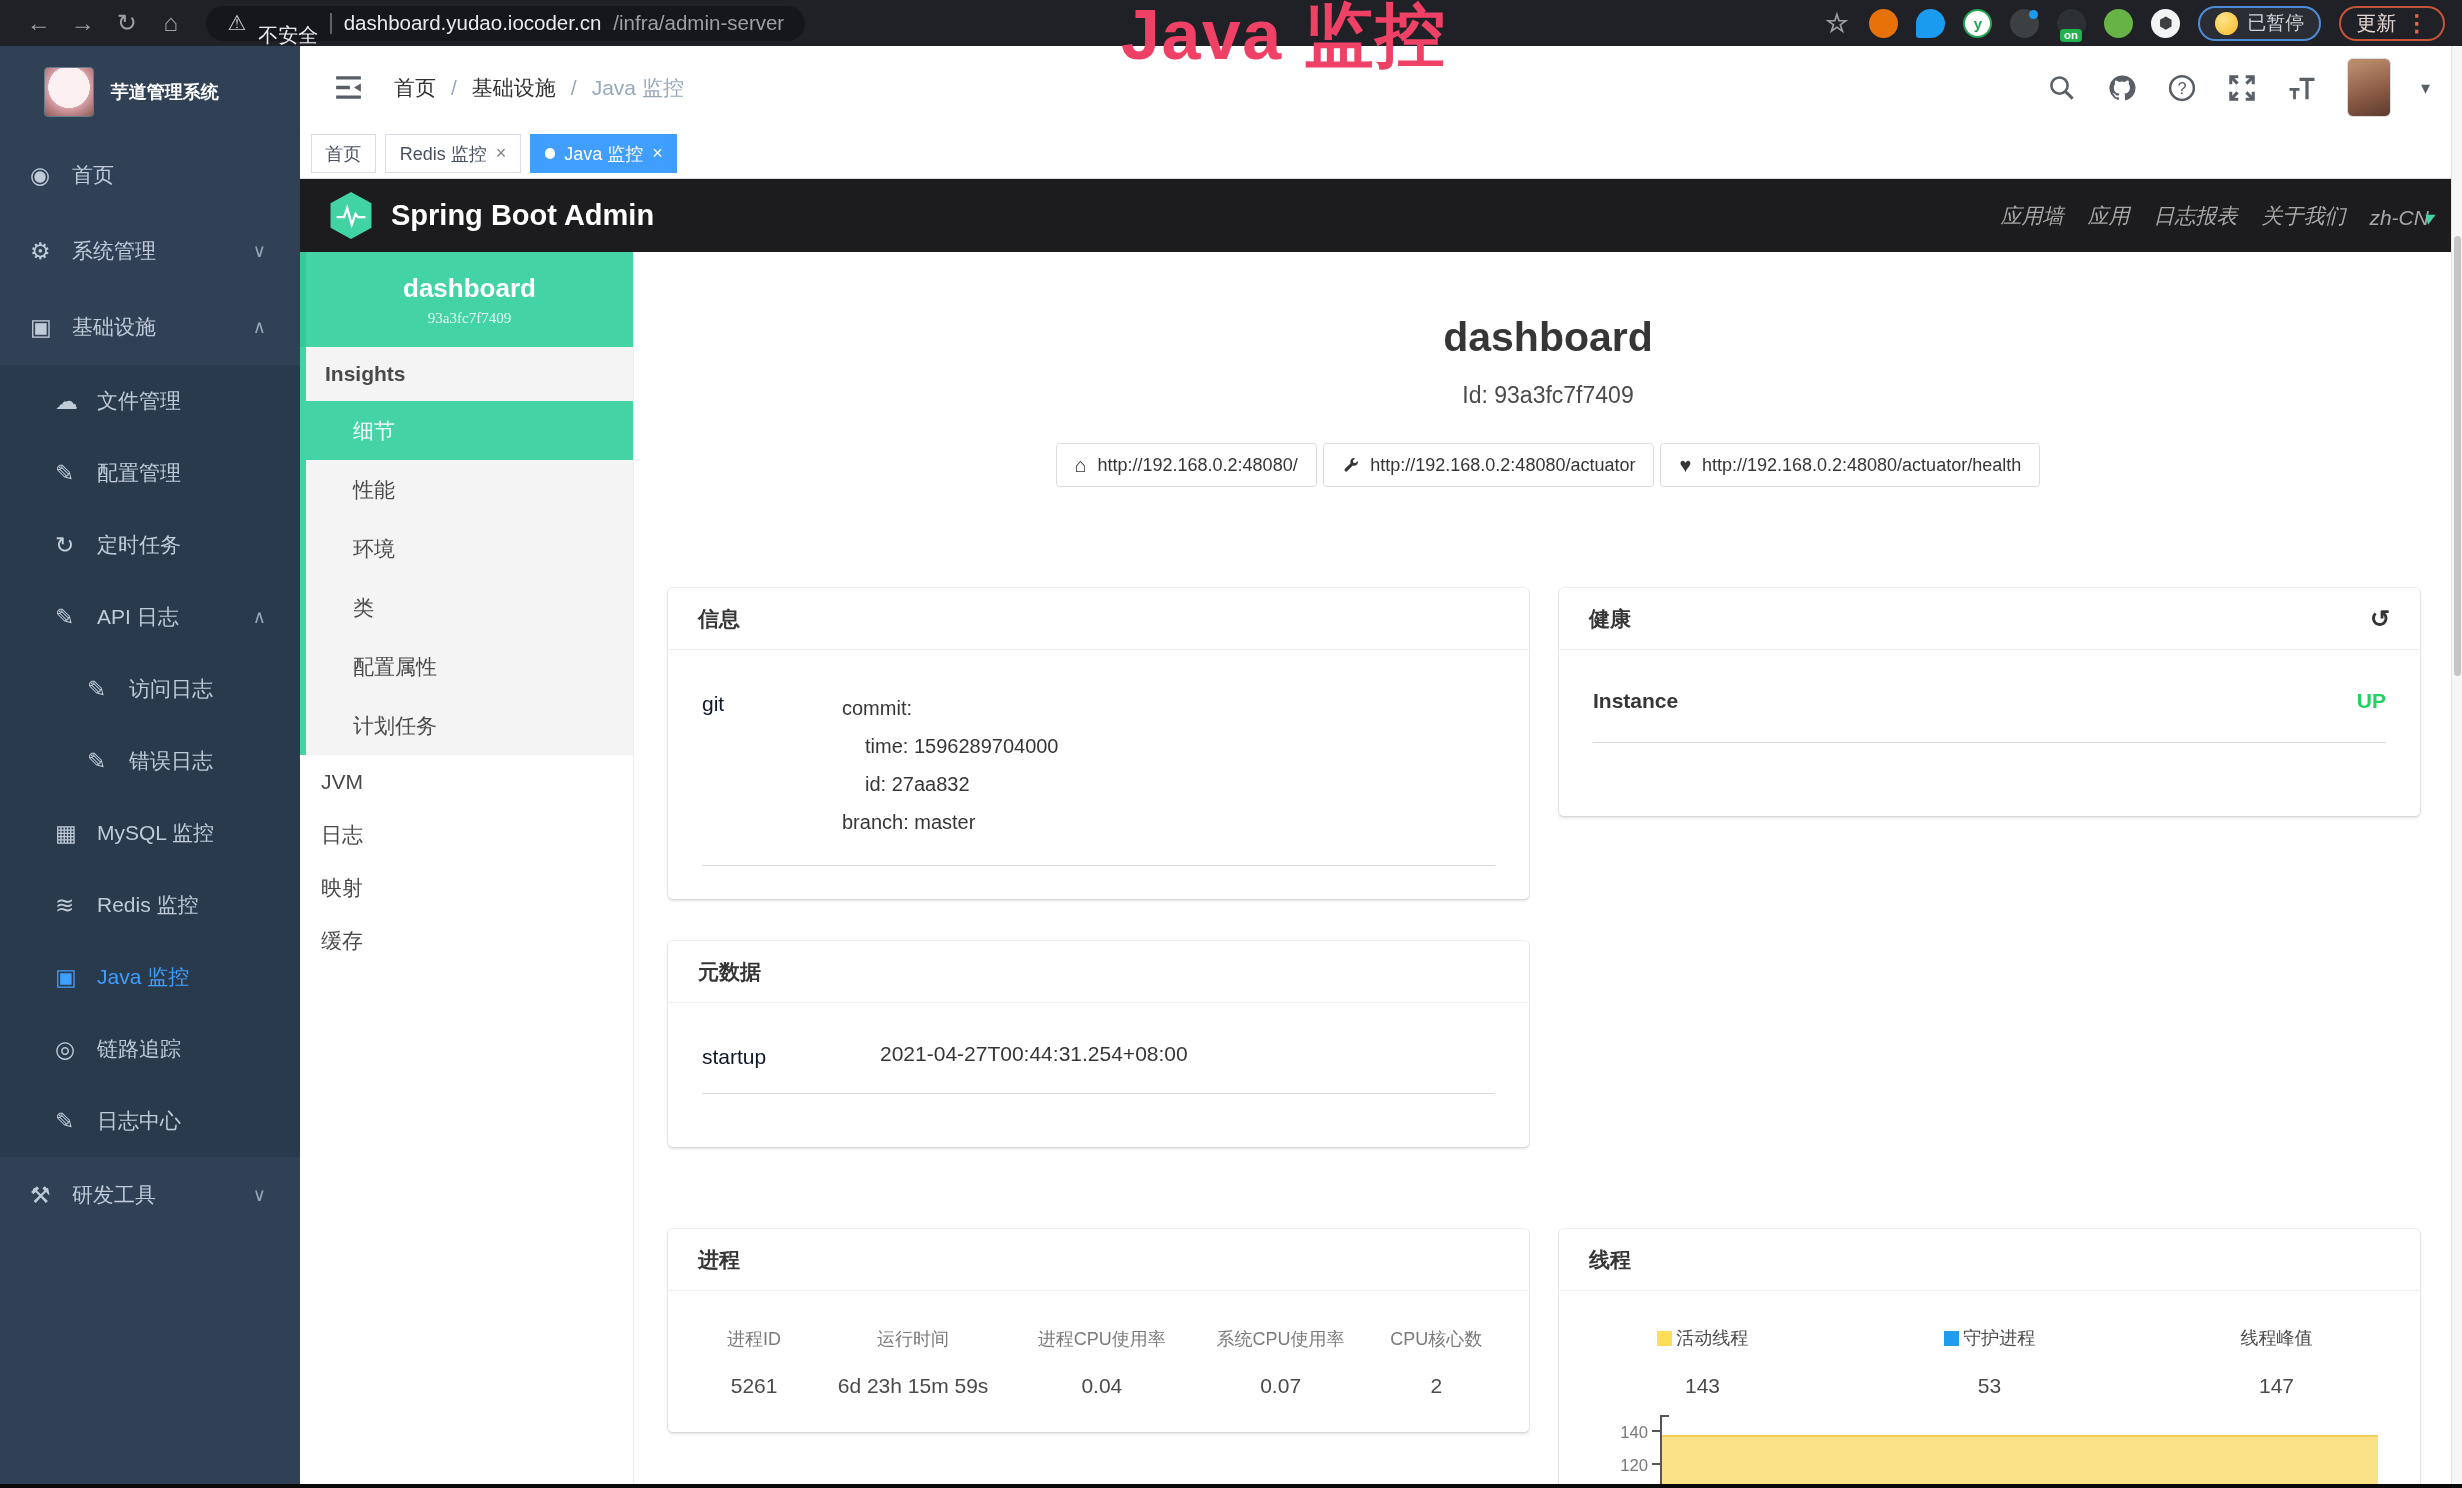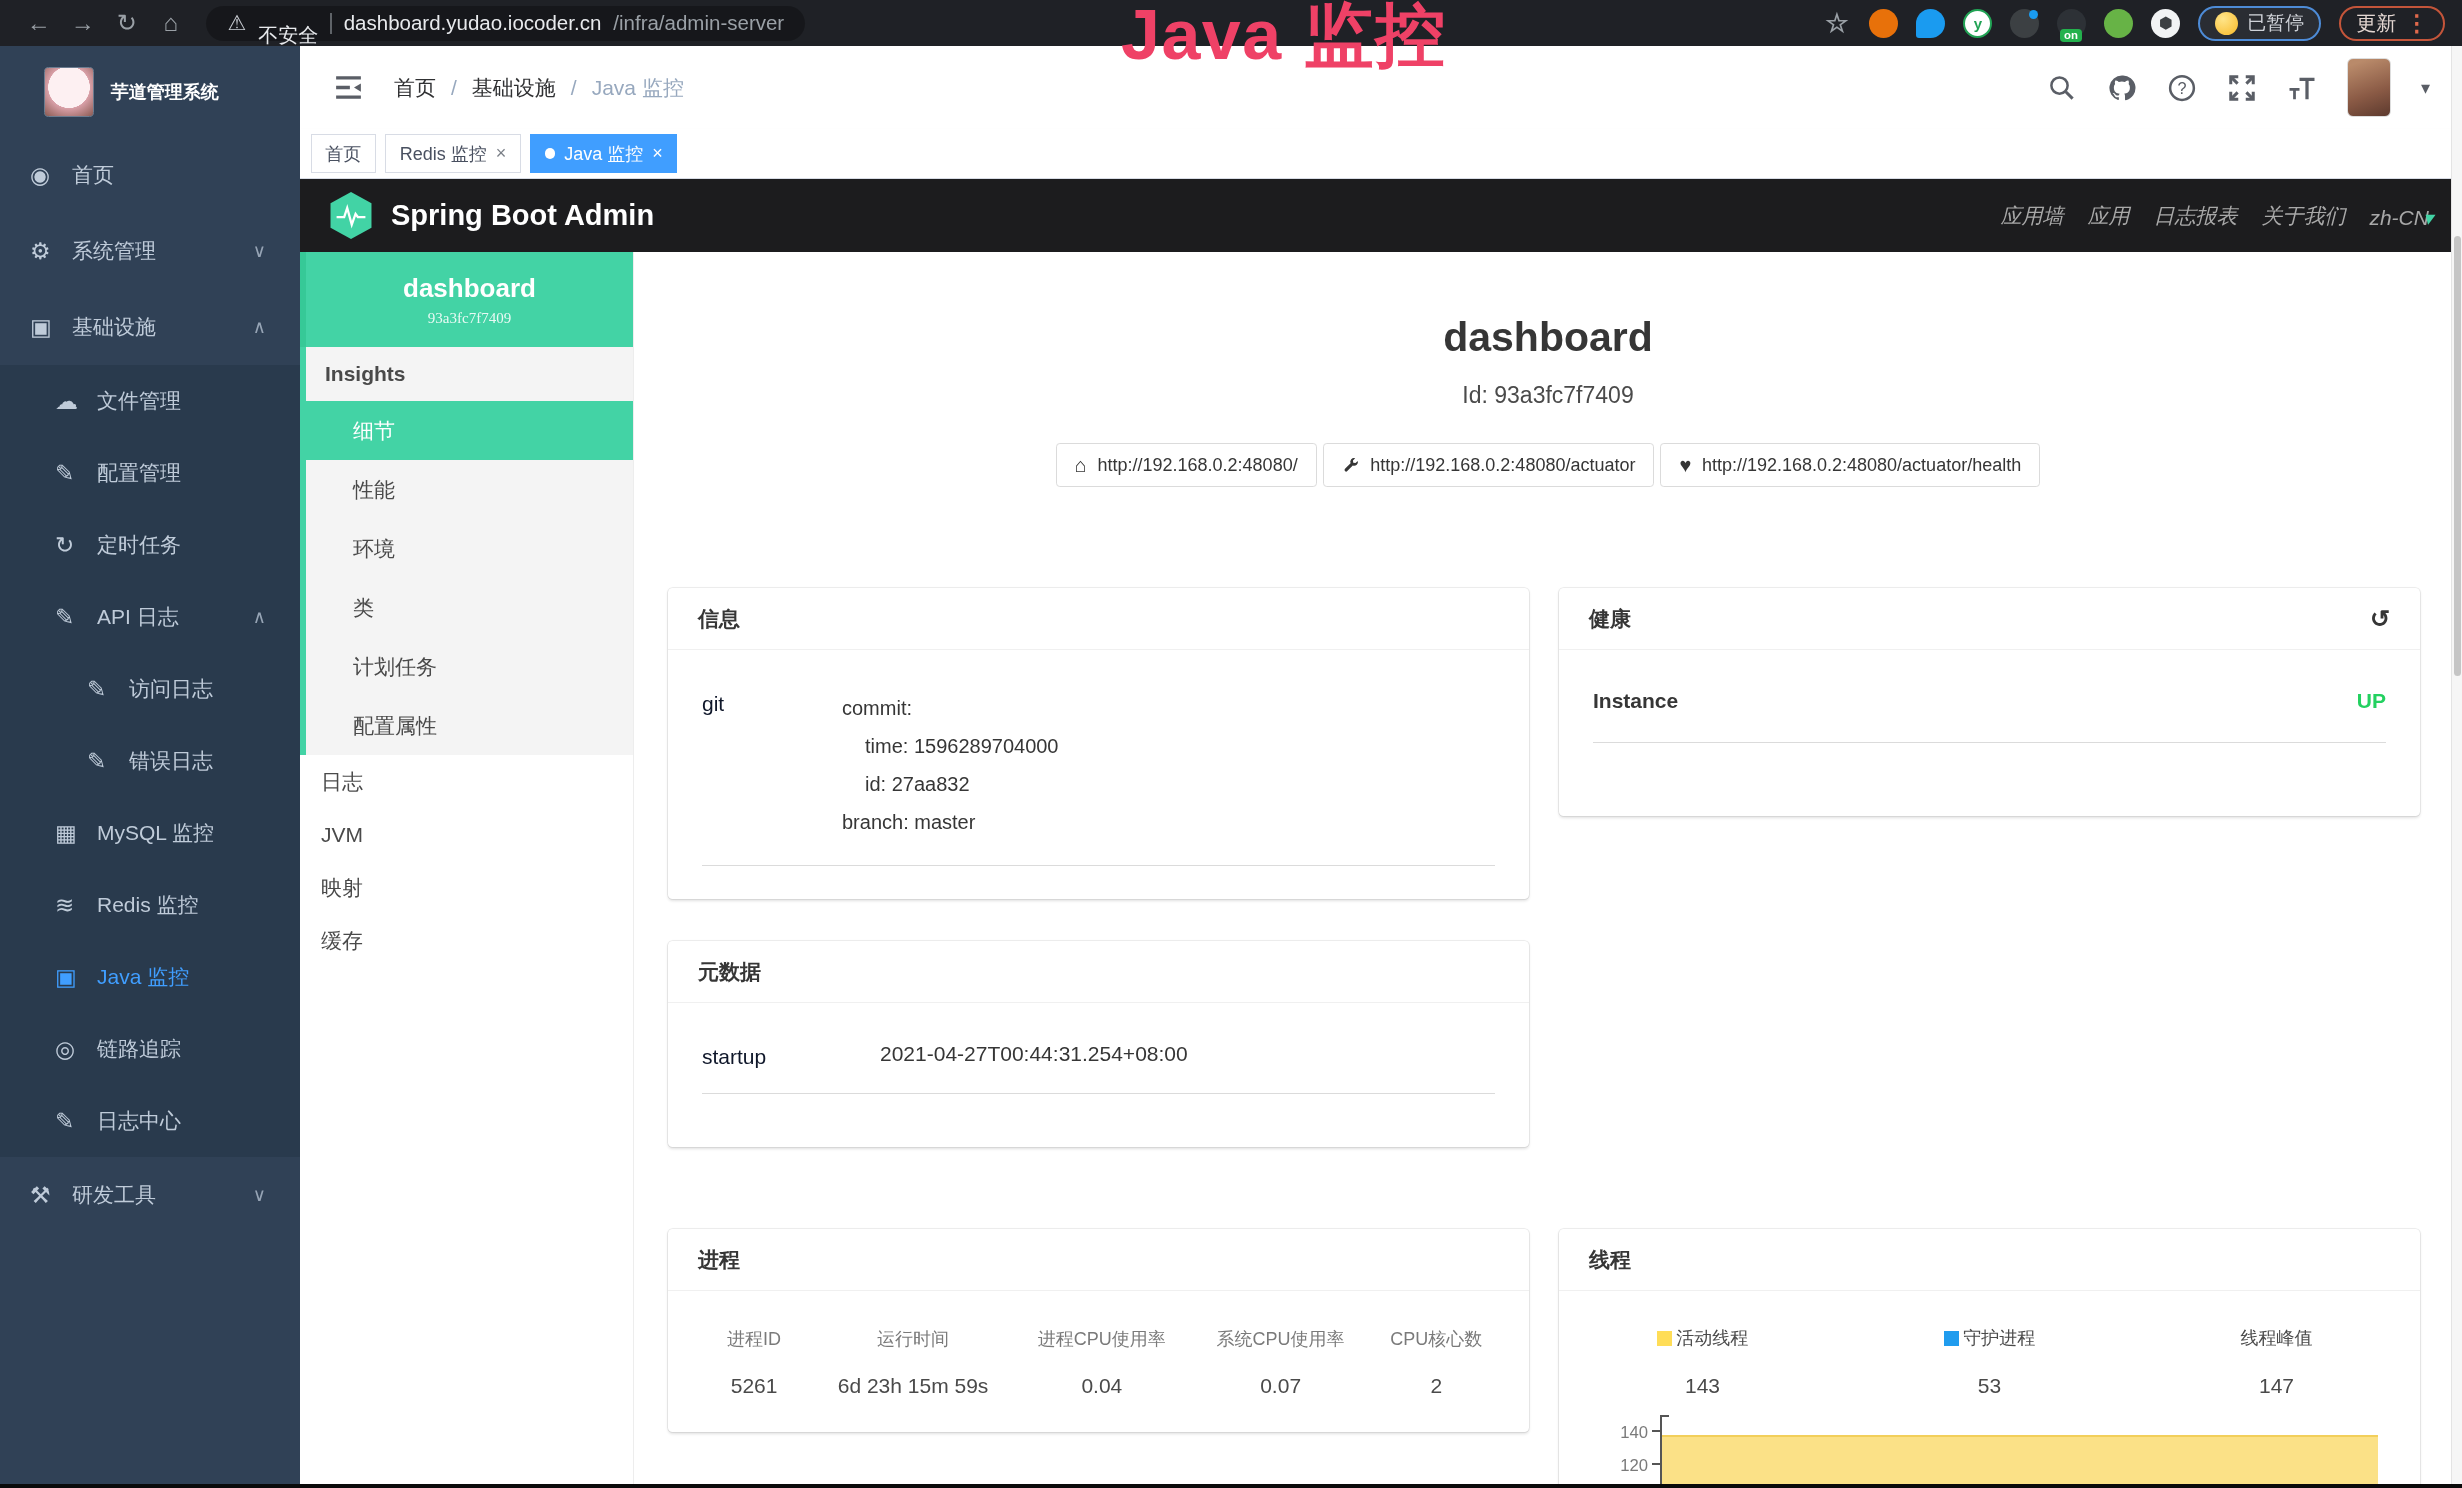--- a/index.html
+++ b/index.html
@@ -344,25 +344,25 @@
         <div class="inst-head">
           <span class="inst-name">dashboard</span>
           <span class="inst-id">93a3fc7f7409</span>
         </div>
         <div class="insights-group">
           <div class="insights-label">Insights</div>
           <div class="ins-item active">细节</div>
           <div class="ins-item">性能</div>
           <div class="ins-item">环境</div>
           <div class="ins-item">类</div>
+          <div class="ins-item">配置属性</div>
           <div class="ins-item">计划任务</div>
-          <div class="ins-item">配置属性</div>
-        </div>
+        </div>
+        <div class="root-item">JVM</div>
         <div class="root-item">日志</div>
-        <div class="root-item">JVM</div>
         <div class="root-item">映射</div>
         <div class="root-item">缓存</div>
       </div>
 
       <div class="sba-main">
         <div class="m-title">dashboard</div>
         <div class="m-sub">Id: 93a3fc7f7409</div>
         <div class="btn-row">
           <div class="link-btn">
             <span class="lb-ico">⌂</span>

